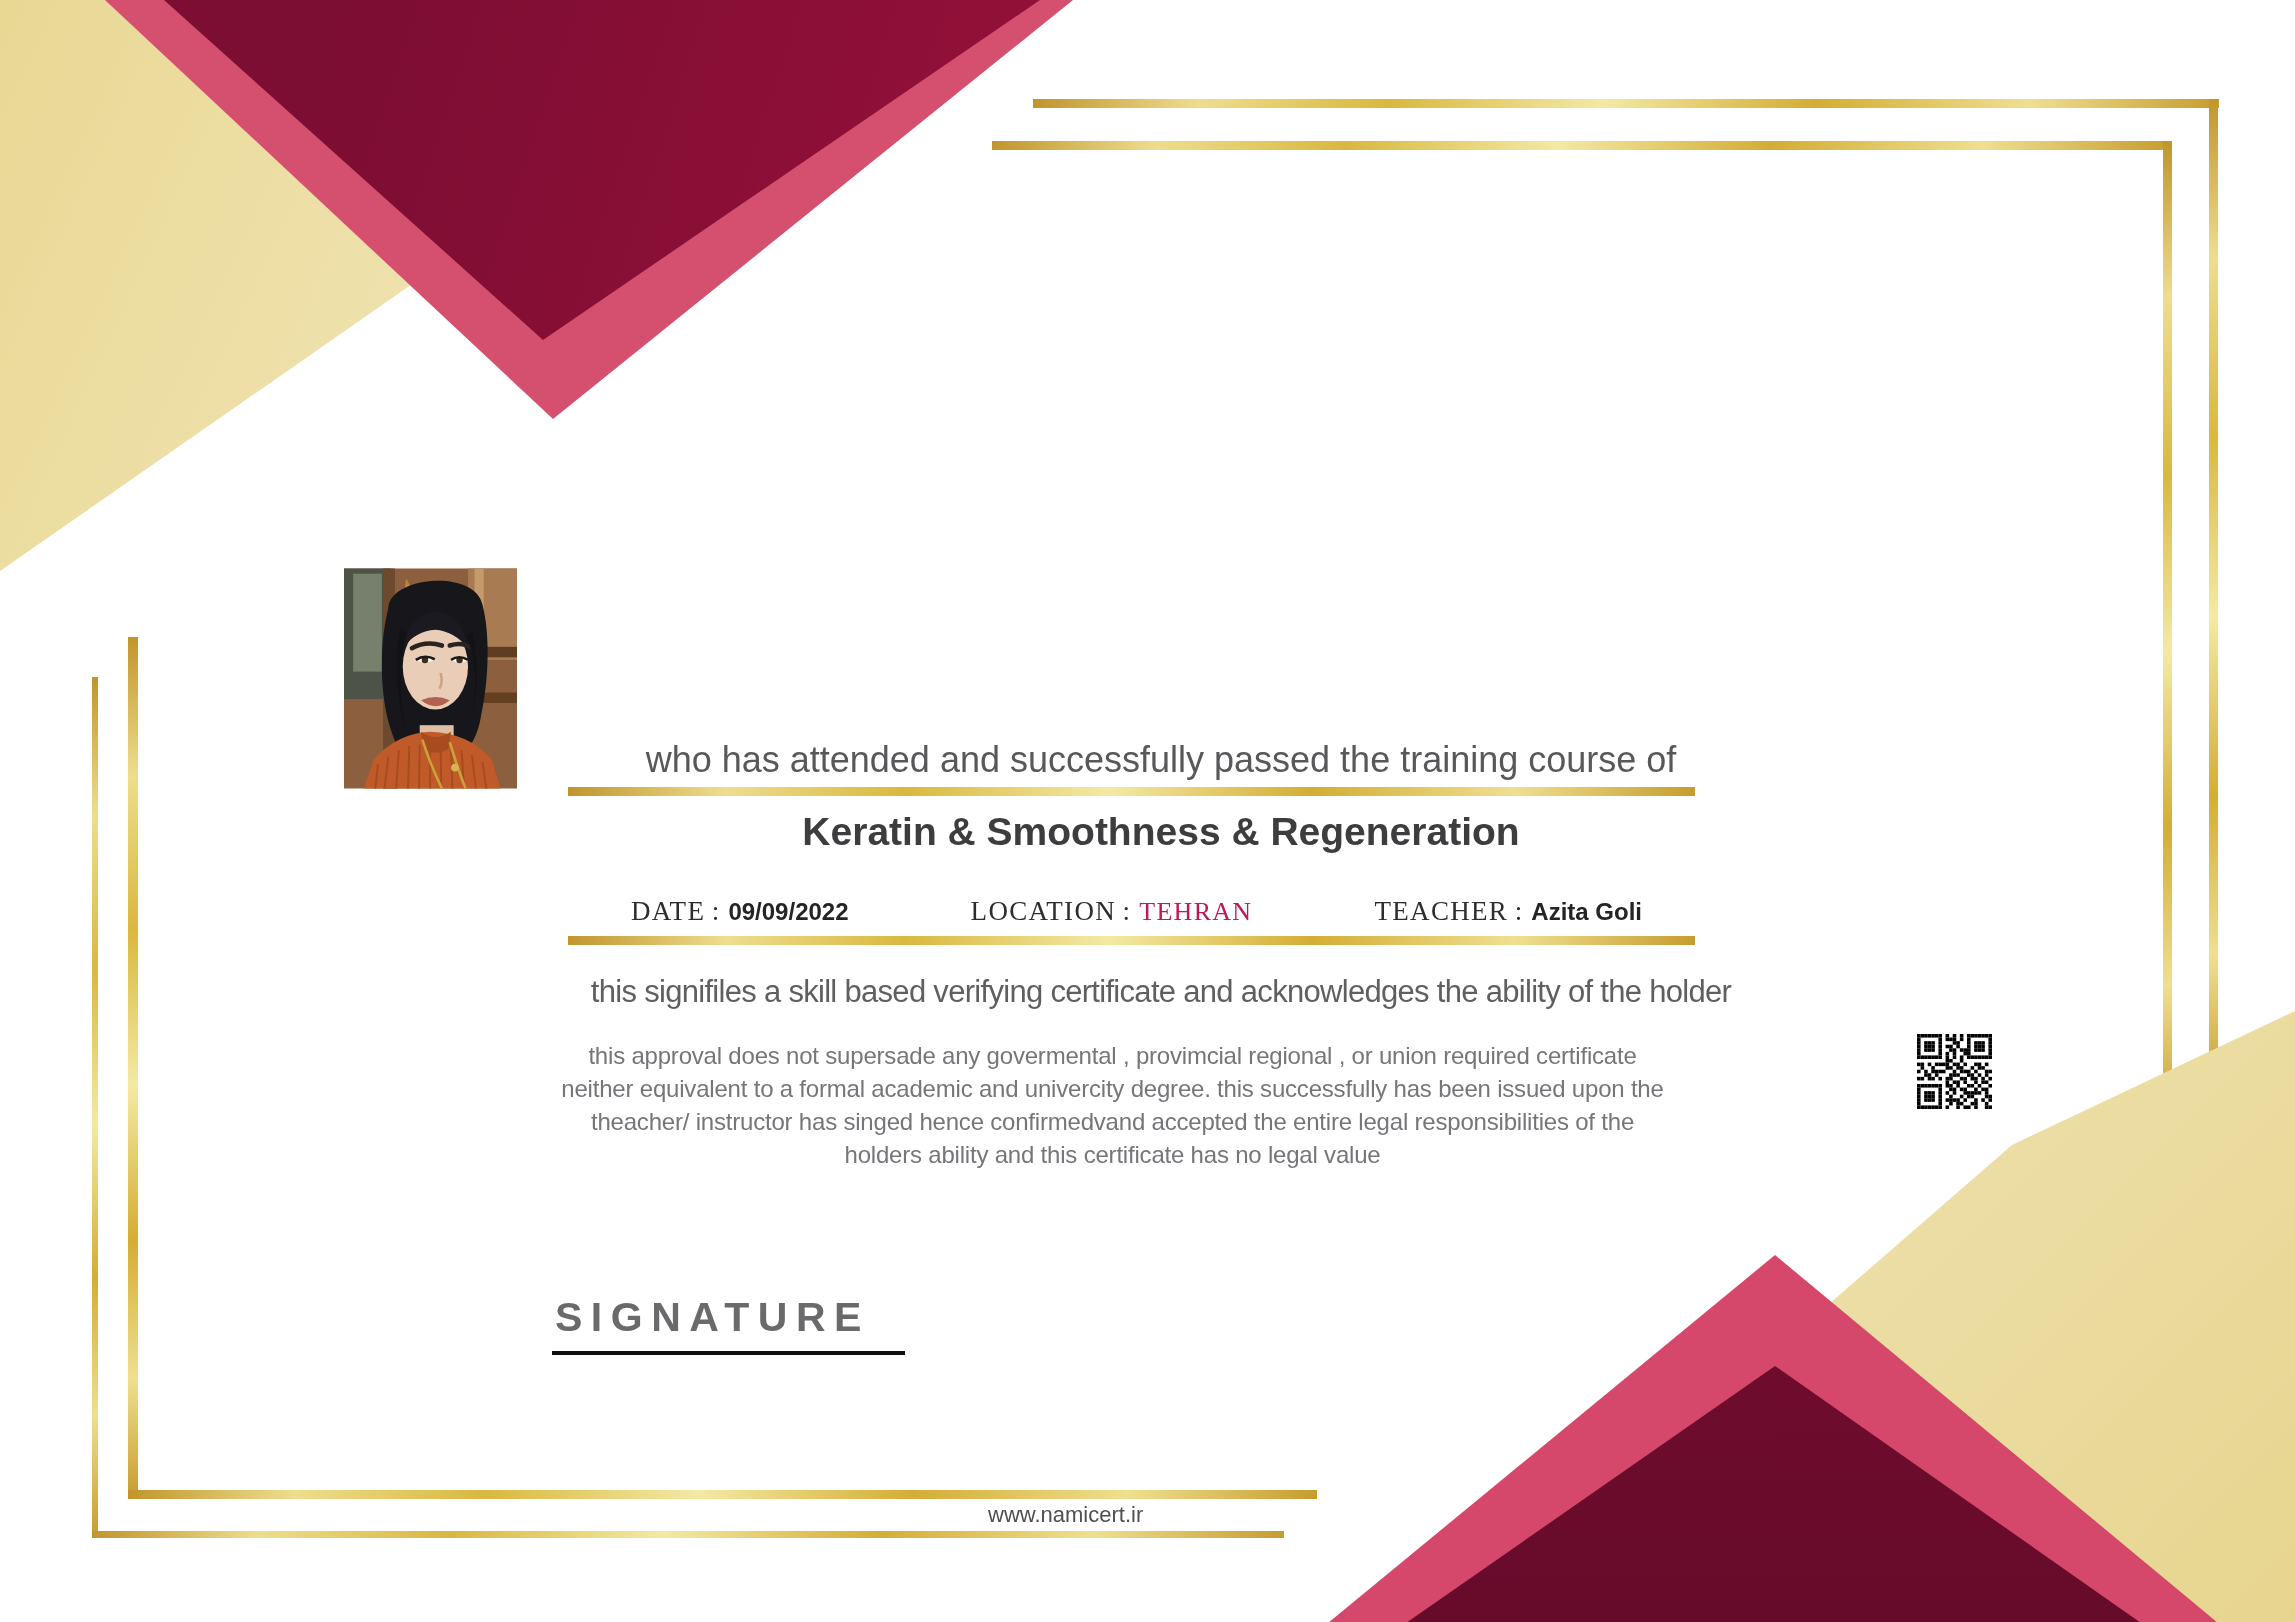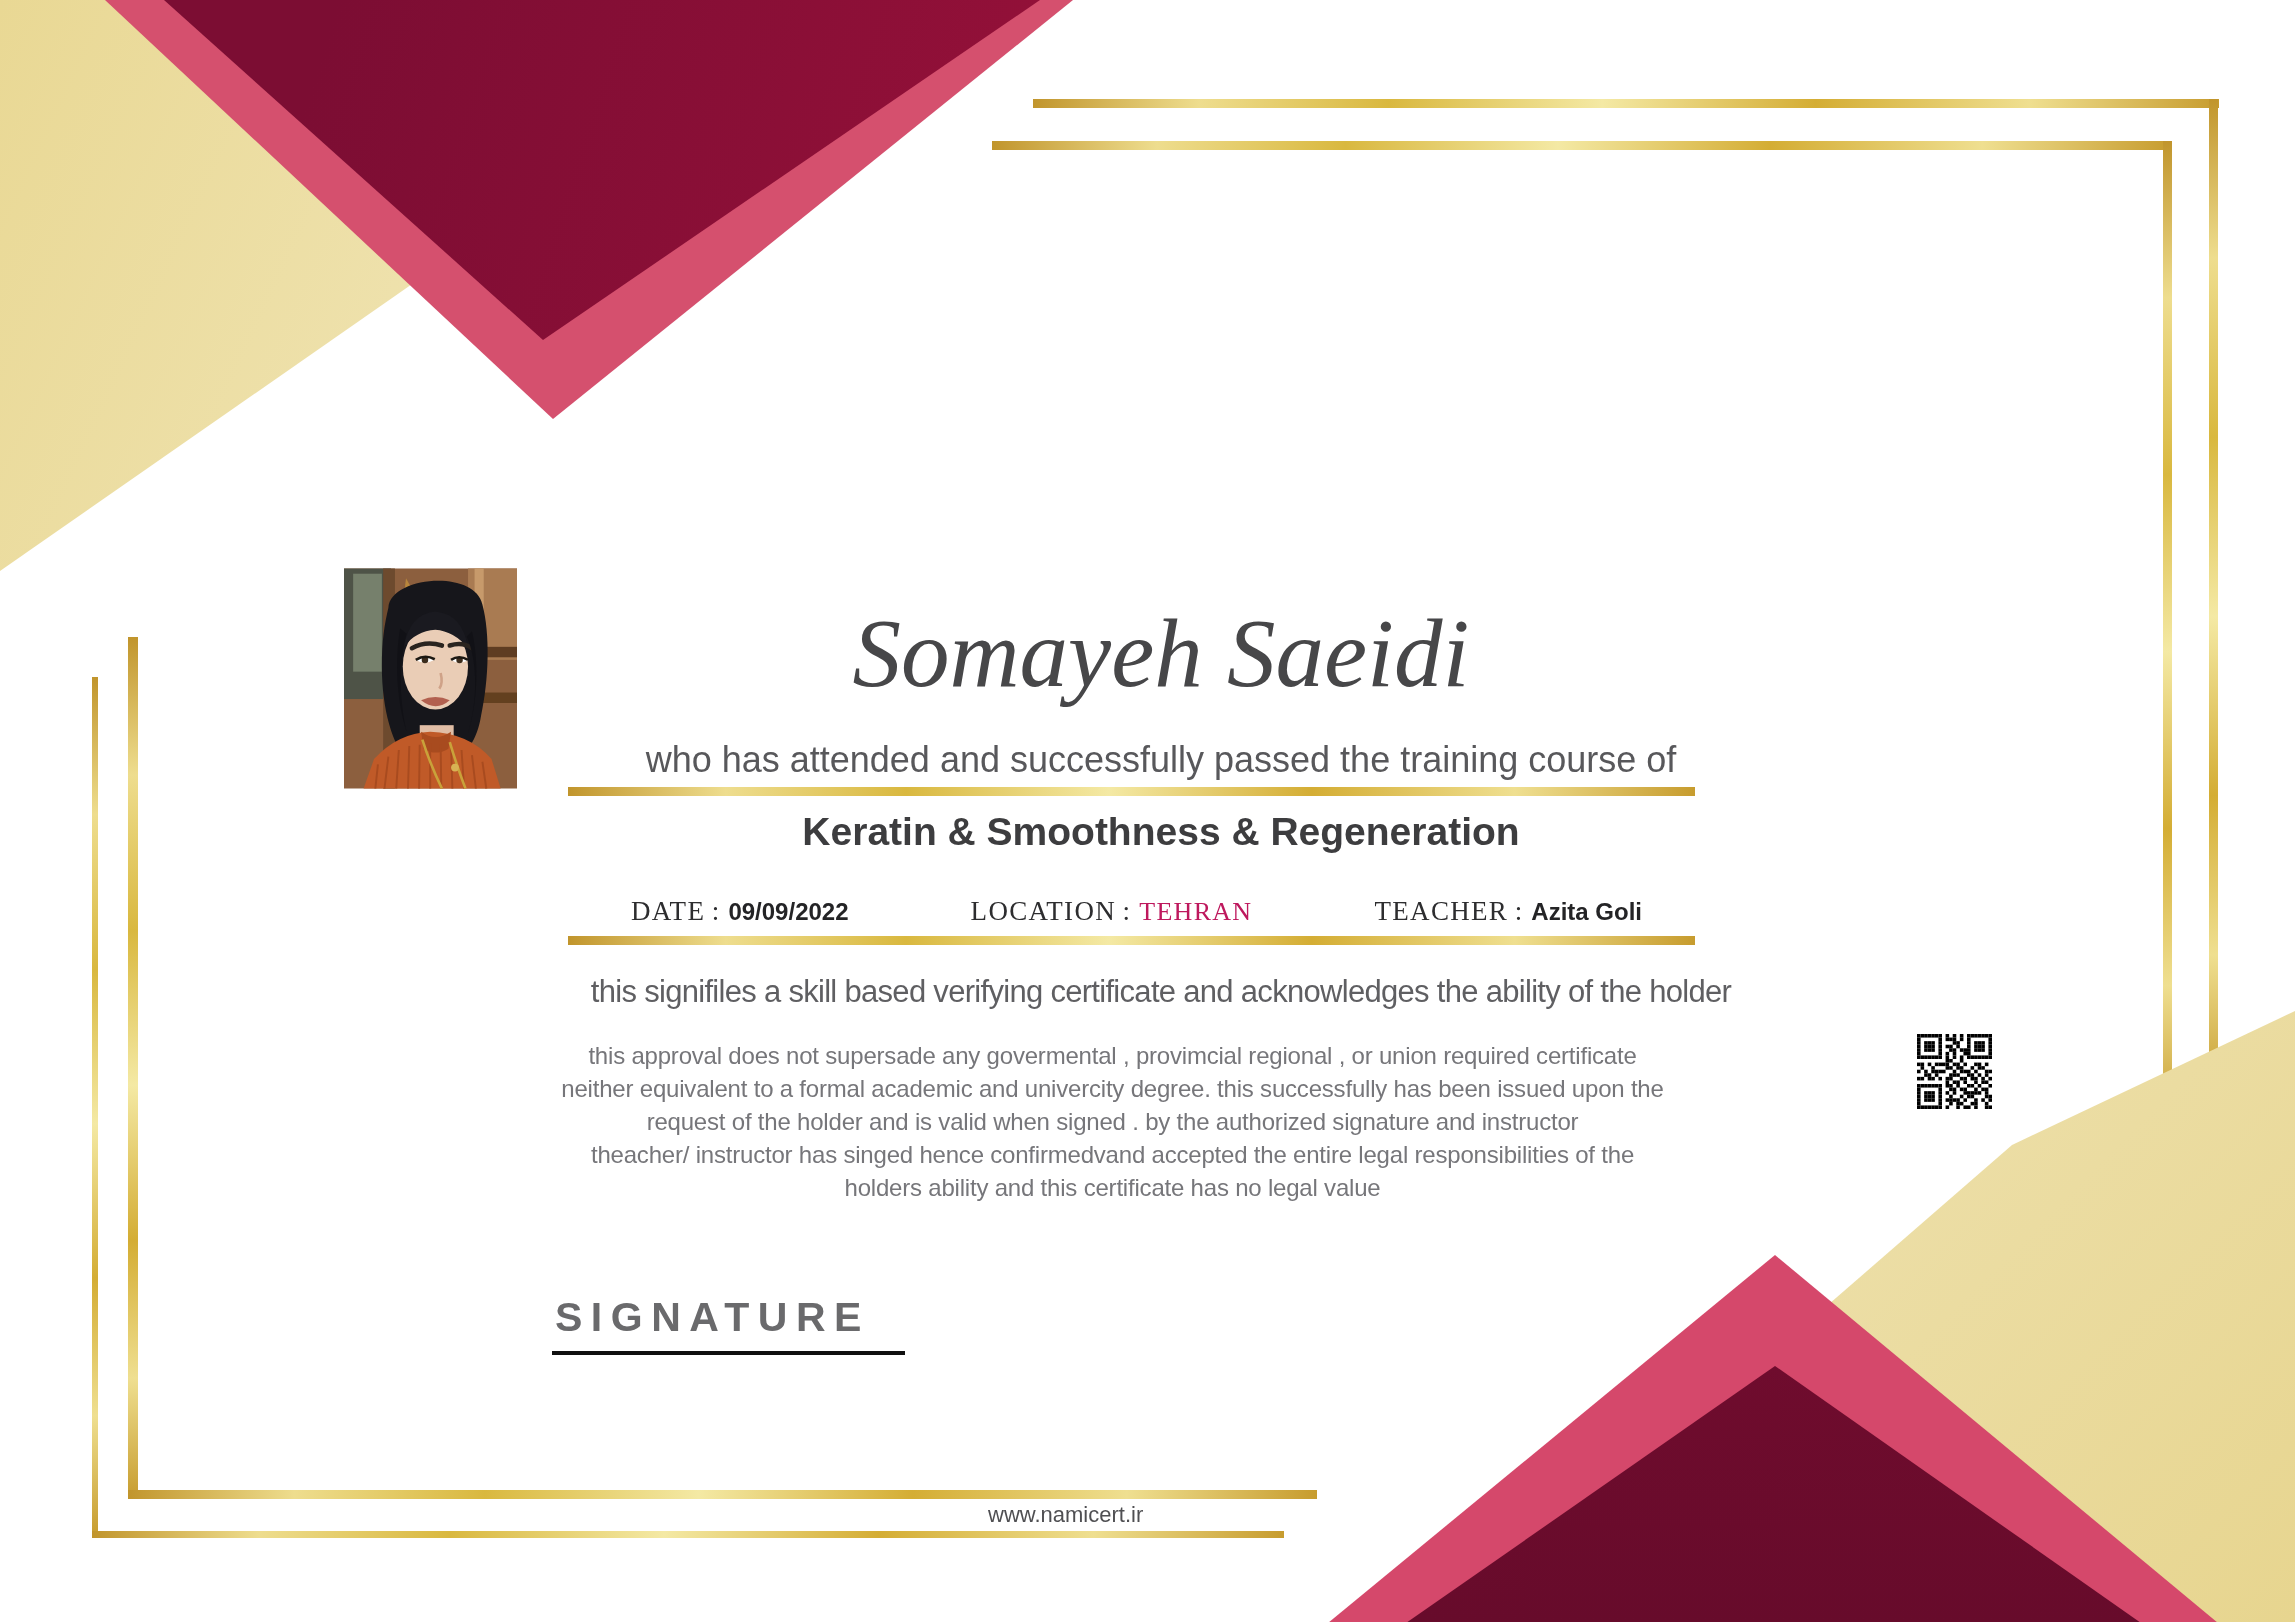--- a/index.html
+++ b/index.html
@@ -139,21 +139,20 @@
         <path d="M196 286 L202 337"></path>
           <path d="M212 296 L218 337"></path>
       </g>
 
       <path d="M120 262 Q132 300 150 337" stroke="#c9a23a" stroke-width="4" fill="none"></path>
       <path d="M162 266 Q172 300 186 337" stroke="#c9a23a" stroke-width="4" fill="none"></path>
       <circle cx="170" cy="305" r="6" fill="#d8b254"></circle>
     </svg>
   </div>
 
-  <div class="abs center-col name">Somayeh Saeidi</div>
   <div class="abs center-col intro">who has attended and successfully passed the training course of</div>
   <div class="abs gold-h sep1"></div>
   <div class="abs center-col course">Keratin &amp; Smoothness &amp; Regeneration</div>
 
   <div class="abs details-row">
     <span class="detail-group">
       <span class="detail-label">DATE</span><span class="detail-colon">:</span><span class="detail-value-sans">09/09/2022</span>
     </span>
     <span class="detail-group">
       <span class="detail-label">LOCATION</span><span class="detail-colon">:</span><span class="detail-value-serif">TEHRAN</span>
@@ -161,21 +160,20 @@
     <span class="detail-group">
       <span class="detail-label">TEACHER</span><span class="detail-colon">:</span><span class="detail-value-sans">Azita Goli</span>
     </span>
   </div>
   <div class="abs gold-h sep2"></div>
 
   <div class="abs center-col statement">this signifiles a skill based verifying certificate and acknowledges the ability of the holder</div>
   <div class="abs disclaimer">
     <div>this approval does not supersade any govermental , provimcial regional , or union required certificate</div>
     <div>neither equivalent to a formal academic and univercity degree. this successfully has been issued upon the</div>
-    <div>request of the holder and is valid when signed . by the authorized signature and instructor</div>
     <div>theacher/ instructor has singed hence confirmedvand accepted the entire legal responsibilities of the</div>
     <div>holders ability and this certificate has no legal value</div>
   </div>
 
   <div class="abs qr">
     <svg id="qr-svg" width="75" height="75" viewBox="0 0 21 21" xmlns="http://www.w3.org/2000/svg">
       <rect width="21" height="21" fill="#ffffff"></rect>
     <rect x="0" y="0" width="1" height="1" fill="#000000"></rect>
         <rect x="1" y="0" width="1" height="1" fill="#000000"></rect>
         <rect x="2" y="0" width="1" height="1" fill="#000000"></rect>

